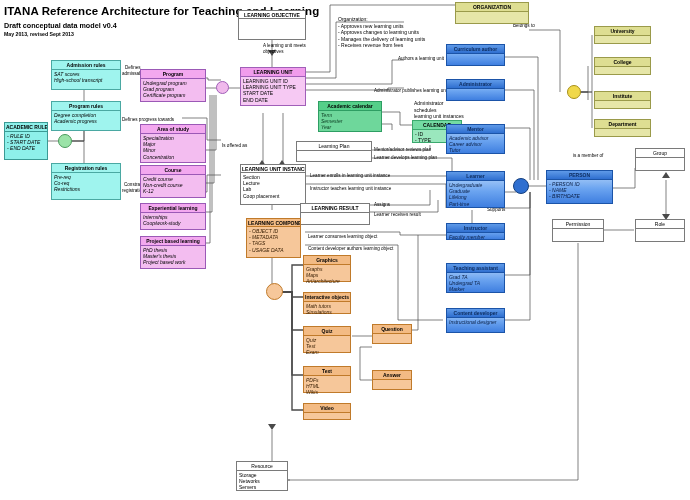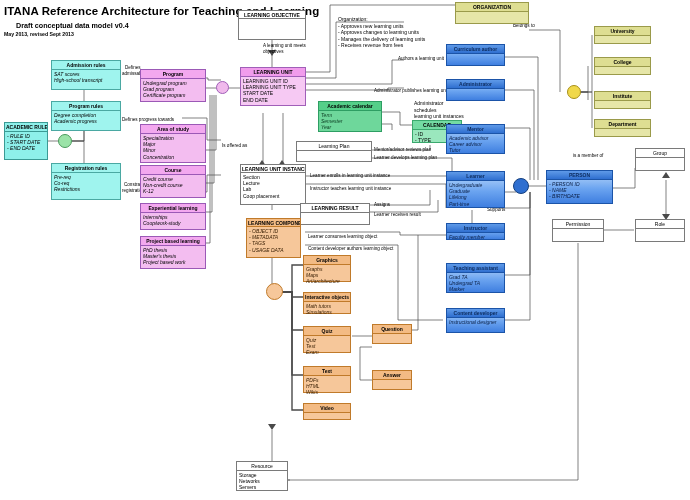--- a/index.html
+++ b/index.html
@@ -189,21 +189,21 @@
       <polygon points="268,50 276,50 272,56"></polygon>
       <polygon points="262,160 266,166 258,166"></polygon>
       <polygon points="282,160 286,166 278,166"></polygon>
       <polygon points="268,424 276,424 272,430"></polygon>
       <polygon points="662,214 670,214 666,220"></polygon>
       <polygon points="662,178 670,178 666,172"></polygon>
     </g>
   </svg>
 
   <div class="title" style="left:4px;top:5px;">ITANA Reference Architecture for Teaching and Learning</div>
-  <div class="subtitle" style="left:16px;top:21px;">Draft conceptual data model v0.4</div>
+  <div class="subtitle" style="left:4px;top:21px;">Draft conceptual data model v0.4</div>
   <div class="subtitle2" style="left:4px;top:31px;">May 2013, revised Sept 2013</div>
 
   <div class="box key-cyan" style="left:4px;top:122px;width:44px;height:38px;">
     <div class="hd">ACADEMIC RULE</div>
     <div class="bd">
       <div>- RULE ID</div>
       <div>- START DATE</div>
       <div>- END DATE</div>
     </div>
   </div>

